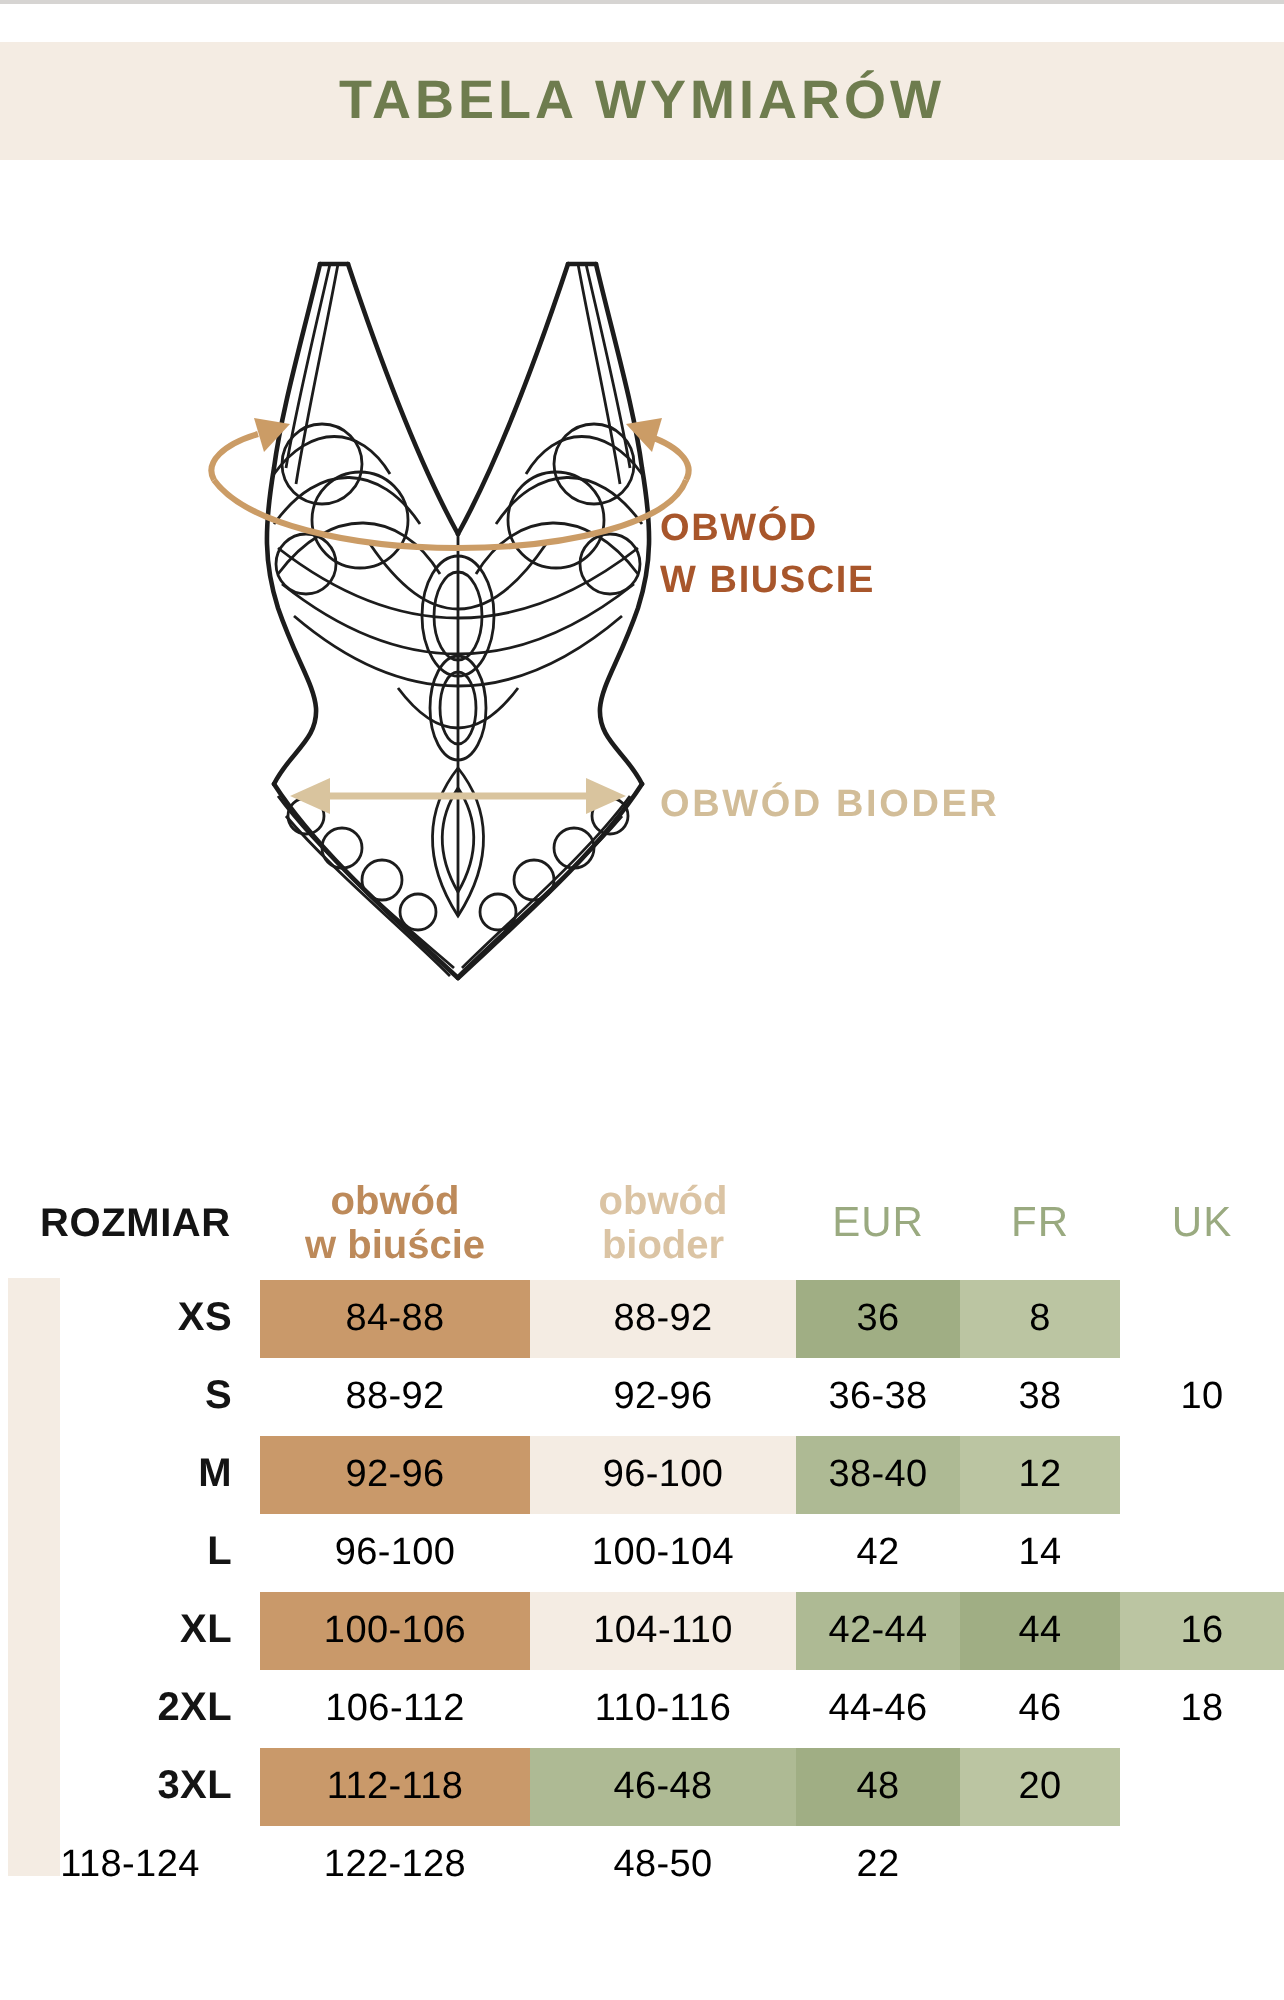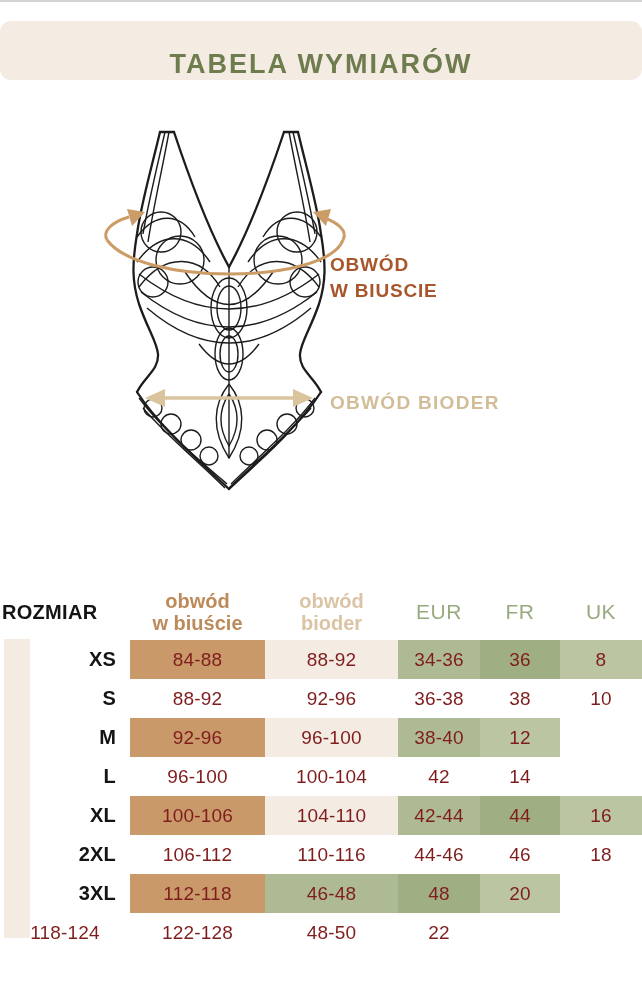--- a/index.html
+++ b/index.html
@@ -2,39 +2,39 @@
 <html><head>
 <meta charset="utf-8">
 <style>
   html,body{margin:0;padding:0;background:#ffffff;}
   .canvas{
     position:relative;width:642px;height:1000px;overflow:hidden;background:#ffffff;
     font-family:"Liberation Sans","DejaVu Sans",sans-serif;
   }
   .top-line{position:absolute;left:0;top:0;width:642px;height:2px;background:#d6d4d2;}
   .title-band{position:absolute;left:0;top:21px;width:642px;height:59px;background:#f4ece3;
-    display:flex;align-items:flex-end;justify-content:center;border-radius:11px;}
+    display:flex;align-items:center;justify-content:center;}
   .title-band h1{margin:0;font-size:27px;font-weight:700;letter-spacing:2px;color:#6e7c4e;}
   .diagram-svg{position:absolute;left:95px;top:112px;width:260px;height:385px;}
   .bust-label{position:absolute;left:330px;top:252px;font-size:19px;font-weight:700;
     color:#a8562b;letter-spacing:.8px;line-height:26px;white-space:nowrap;}
   .hips-label{position:absolute;left:330px;top:392px;font-size:19px;font-weight:700;
     color:#d2bd98;letter-spacing:1.3px;white-space:nowrap;}
   .accent-strip{position:absolute;left:4px;top:639px;width:26px;height:299px;background:#f4ece3;}
   .thead,.tr{display:grid;grid-template-columns:130px 135px 133px 82px 80px 82px;width:642px;}
   .thead{position:absolute;left:0;top:584px;height:56px;align-items:center;}
   .tbody{position:absolute;left:0;top:640px;width:642px;}
   .tr{height:39px;}
   .th{text-align:center;line-height:1.12;}
-  .th-size{text-align:left;padding-left:2px;font-size:20px;font-weight:700;color:#141414;letter-spacing:.3px;}
+  .th-size{text-align:left;padding-left:20px;font-size:20px;font-weight:700;color:#141414;letter-spacing:.3px;}
   .th-bust{color:#bd8a5a;font-size:20px;font-weight:700;}
   .th-hips{color:#dbc4a4;font-size:20px;font-weight:700;}
   .th-eu{color:#9aaa80;font-size:21px;font-weight:500;letter-spacing:.5px;}
   .th span{display:block;}
-  .td{display:flex;align-items:center;justify-content:center;font-size:19px;color:#7f1d1d;letter-spacing:.2px;}
+  .td{display:flex;align-items:center;justify-content:center;font-size:19px;color:#000000;letter-spacing:.2px;}
   .c-size{justify-content:flex-end;padding-right:14px;box-sizing:border-box;font-weight:700;font-size:20px;color:#141414;}
   .tr.alt .c-bust{background:#c9996a;}
   .tr.alt .c-hips{background:#f4ece3;}
   .tr.alt .c-eur{background:#aeba94;}
   .tr.alt .c-fr{background:#a0ae84;}
   .tr.alt .c-uk{background:#bbc5a2;}
 </style>
 </head>
 <body>
 
@@ -134,21 +134,20 @@
     <div class="th th-eu">EUR</div>
     <div class="th th-eu">FR</div>
     <div class="th th-eu">UK</div>
   </div>
 
   <div class="tbody" id="tbody">
       <div class="tr alt">
         <div class="td c-size">XS</div>
         <div class="td c-bust">84-88</div>
         <div class="td c-hips">88-92</div>
-        <div class="td c-eur">34-36</div>
         <div class="td c-fr">36</div>
         <div class="td c-uk">8</div>
       </div>
       <div class="tr">
         <div class="td c-size">S</div>
         <div class="td c-bust">88-92</div>
         <div class="td c-hips">92-96</div>
         <div class="td c-eur">36-38</div>
         <div class="td c-fr">38</div>
         <div class="td c-uk">10</div>

